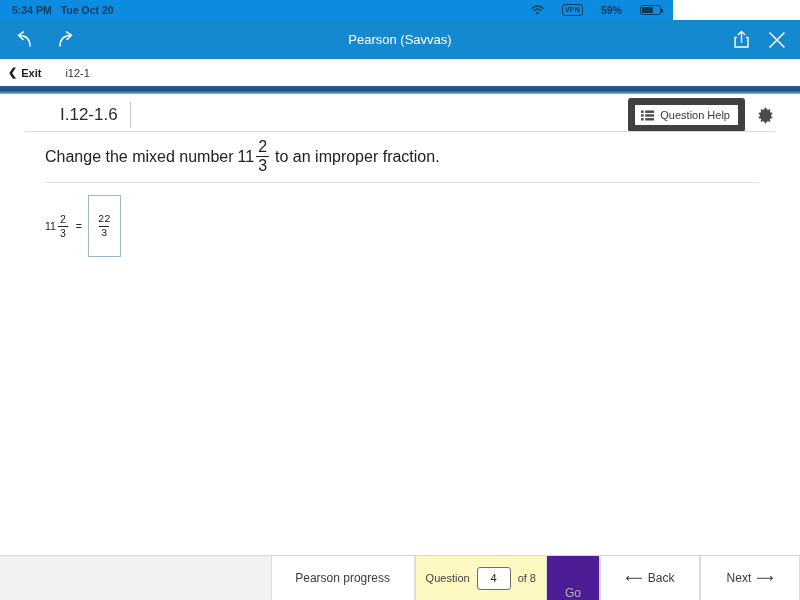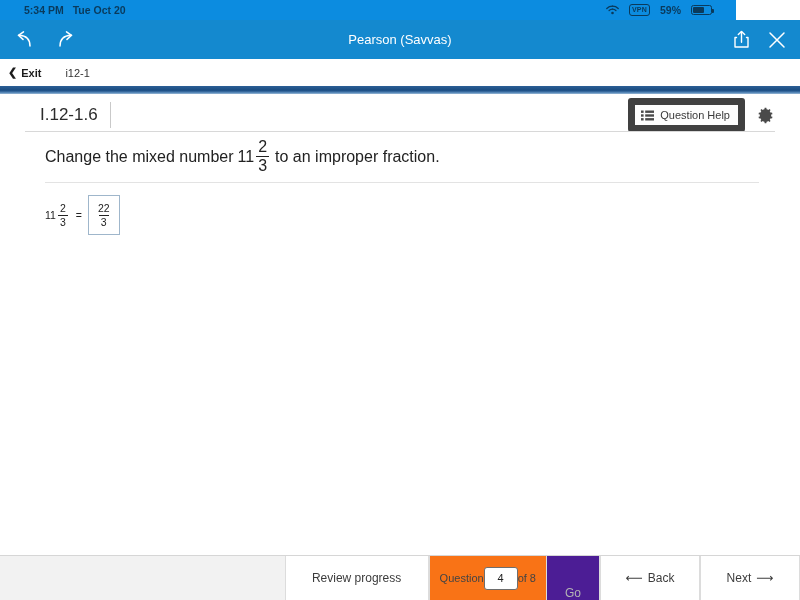--- a/index.html
+++ b/index.html
@@ -18,33 +18,33 @@
     position: relative;
     width: 800px;
     height: 600px;
     background: #ffffff;
   }
 
   
   .status-bar {
     position: absolute;
     top: 0; left: 0;
-    width: 736px;
+    width: 673px;
     height: 20px;
     background: #0c8ce0;
     display: flex;
     align-items: center;
     color: #0a3a5c;
     font-size: 10.5px;
     font-weight: bold;
-    padding: 0 24px;
+    padding: 0 12px;
     box-sizing: border-box;
   }
   .status-left { display: flex; align-items: center; gap: 9px; }
-  .status-right { margin-left: auto; display: flex; align-items: center; gap: 10px; }
+  .status-right { margin-left: auto; display: flex; align-items: center; gap: 18px; }
   .vpn-badge {
     border: 1.4px solid #0a3a5c;
     border-radius: 3px;
     font-size: 7px;
     line-height: 8px;
     padding: 1px 2px;
     font-weight: bold;
     letter-spacing: 0.2px;
   }
   .batt {
@@ -150,21 +150,21 @@
   .ex-header {
     position: absolute;
     top: 98px; left: 0;
     width: 800px;
     height: 34px;
     display: flex;
     align-items: center;
     box-sizing: border-box;
   }
   .ex-id {
-    margin-left: 40px;
+    margin-left: 60px;
     font-size: 17px;
     color: #2b2b2b;
     padding-right: 12px;
     border-right: 1px solid #c9c9c9;
     line-height: 26px;
   }
   .header-right {
     margin-left: auto;
     margin-right: 26px;
     display: flex;
@@ -233,24 +233,25 @@
     margin-top: 12px;
     display: flex;
     align-items: center;
     font-size: 10.5px;
     color: #222222;
   }
   .answer-row .eq { margin: 0 6px; }
   .answer-box {
     border: 1.5px solid #9fb6cb;
     background: #ffffff;
-    padding: 7px 7px;
+    padding: 18px 7px;
     display: inline-flex;
     align-items: center;
     justify-content: center;
+    font-family: Liberation Mono, monospace;
   }
   .answer-box .frac { margin: 0; }
 
   
   .bottom-bar {
     position: absolute;
     left: 0;
     bottom: 0;
     width: 800px;
     height: 44px;
@@ -267,23 +268,24 @@
     padding: 0 16px;
     cursor: pointer;
     border-left: 1px solid #dcdcdc;
     border-right: 1px solid #dcdcdc;
     display: flex;
     align-items: center;
     justify-content: center;
   }
   .bb-review { min-width: 110px; }
   .bb-qnum {
-    background: #f97316;
-    display: flex;
-    align-items: center;
+    background: #fef9c3;
+    display: flex;
+    align-items: center;
+    gap: 7px;
     padding: 0 10px;
     font-size: 11px;
     color: #444444;
     border-left: 1px solid #dcdcdc;
   }
   .qnum-input {
     width: 34px;
     height: 23px;
     border: 1.3px solid #6e6e6e;
     border-radius: 3px;
@@ -437,21 +439,21 @@
           <span class="den">3</span>
         </span>
       </span>
     </div>
 
   </div>
 
   <div class="bottom-bar">
 
     <div class="bb-btn bb-review">
-      <span>Review progress</span>
+      <span>Pearson progress</span>
     </div>
 
     <div class="bb-qnum">
       <span>Question</span>
       <input class="qnum-input" type="text" value="4" style="">
       <span>of 8</span>
     </div>
 
     <div class="bb-go">
       <span>Go</span>

